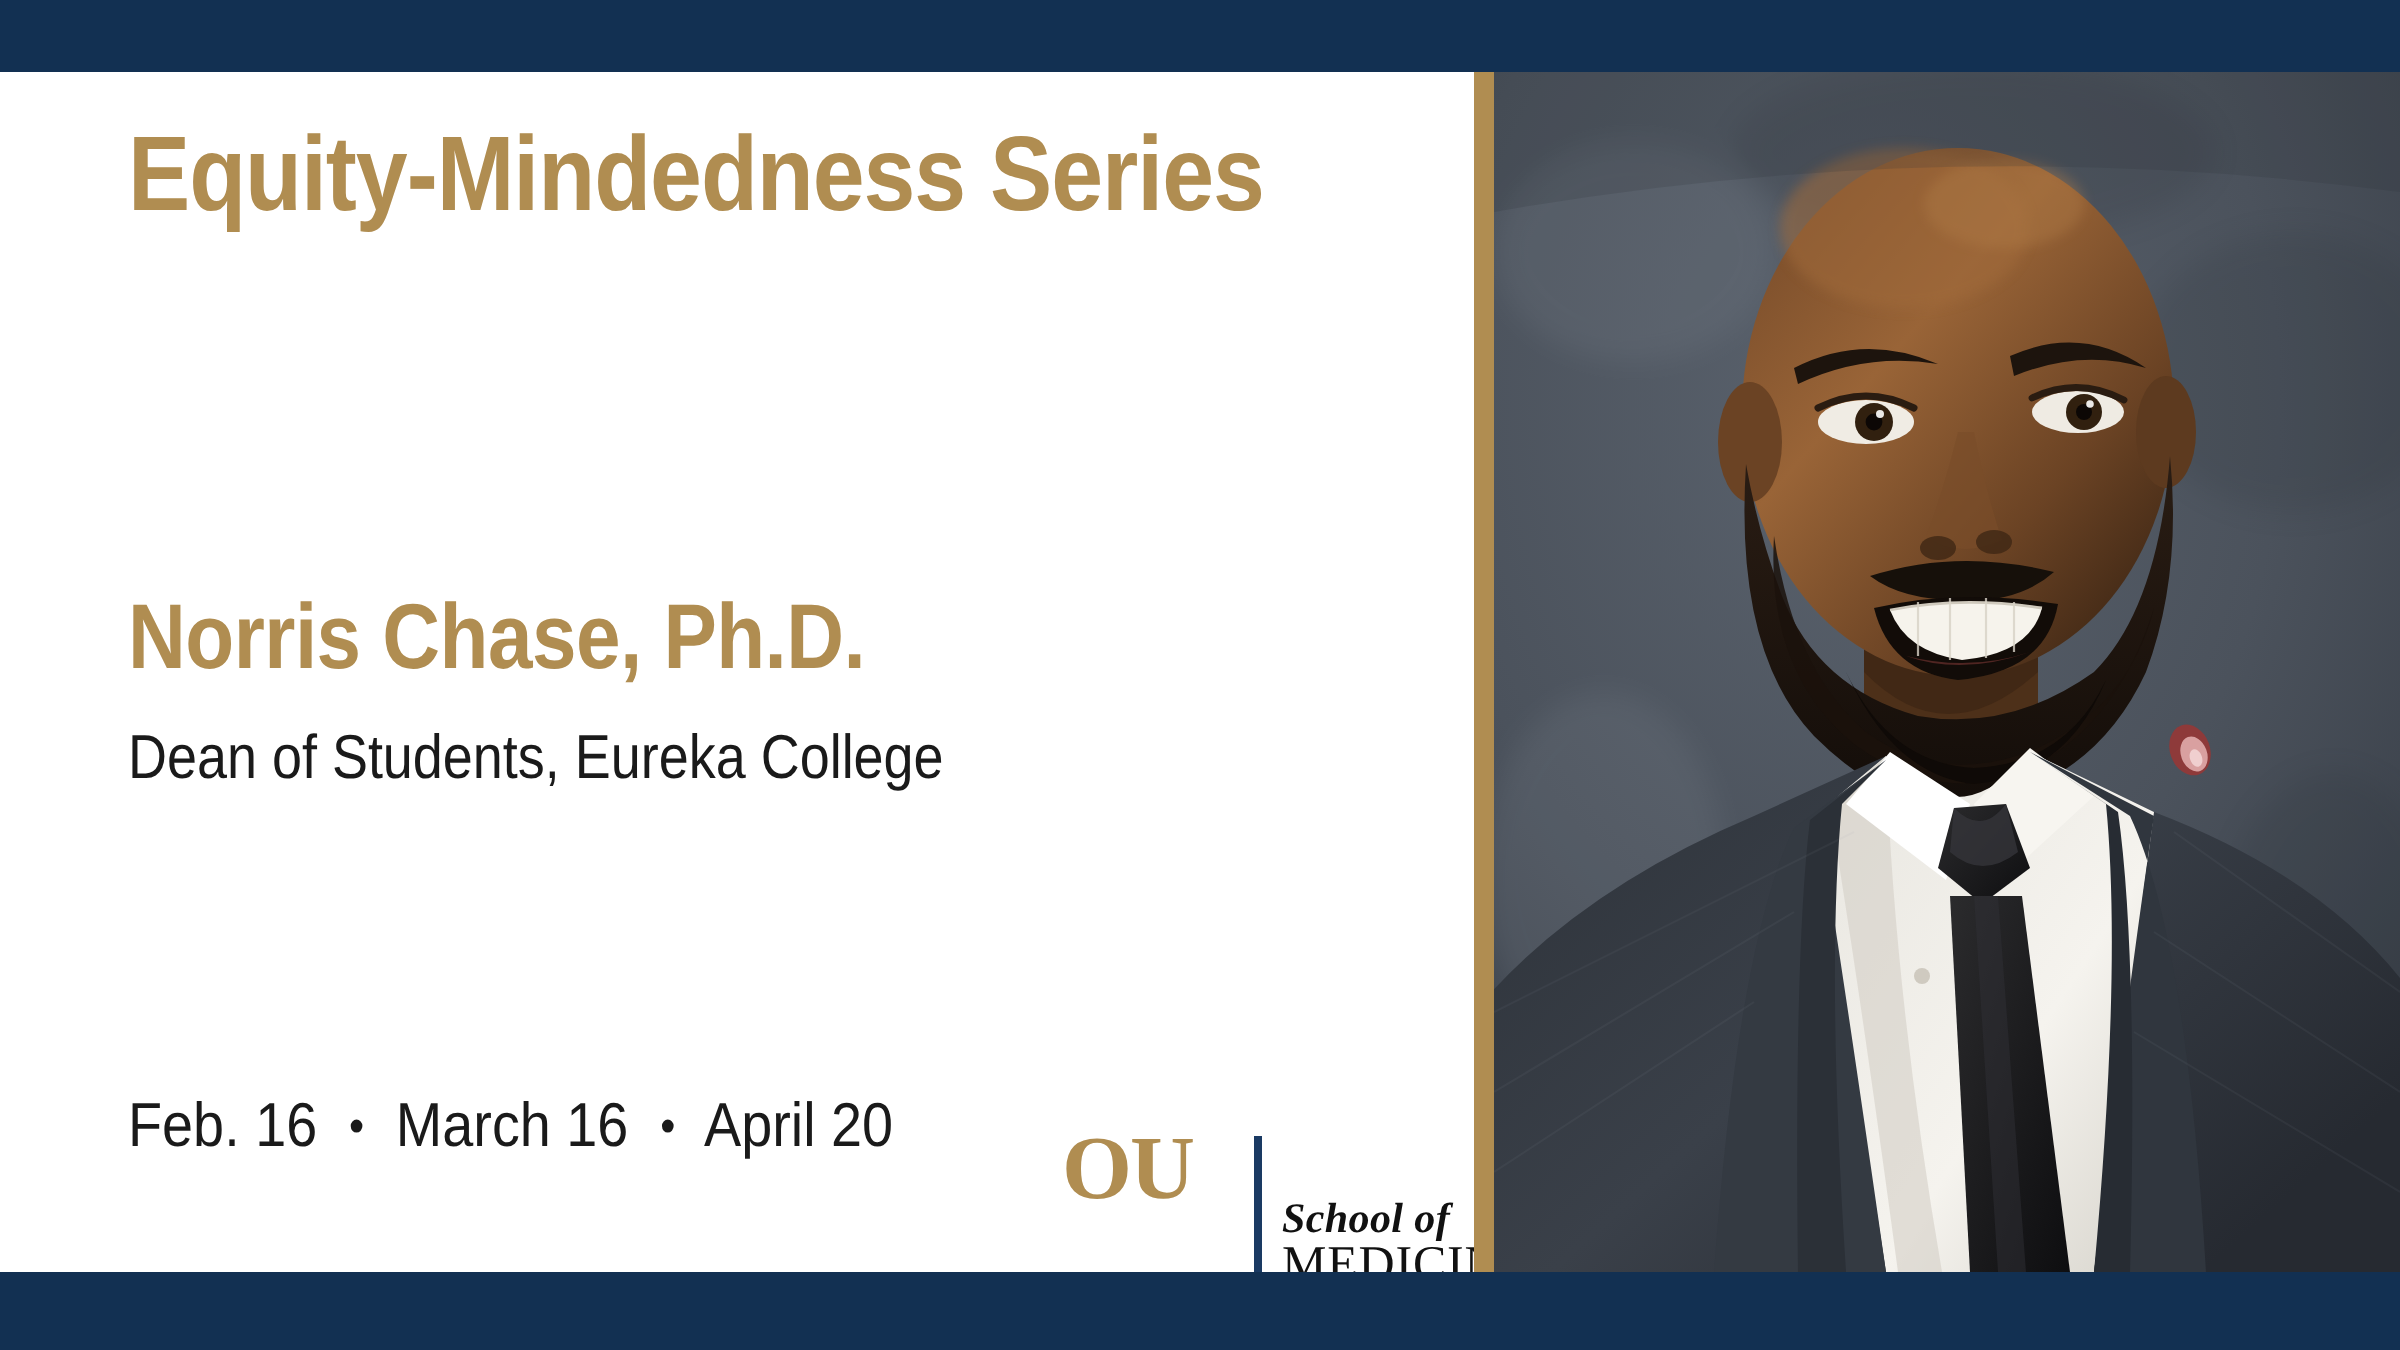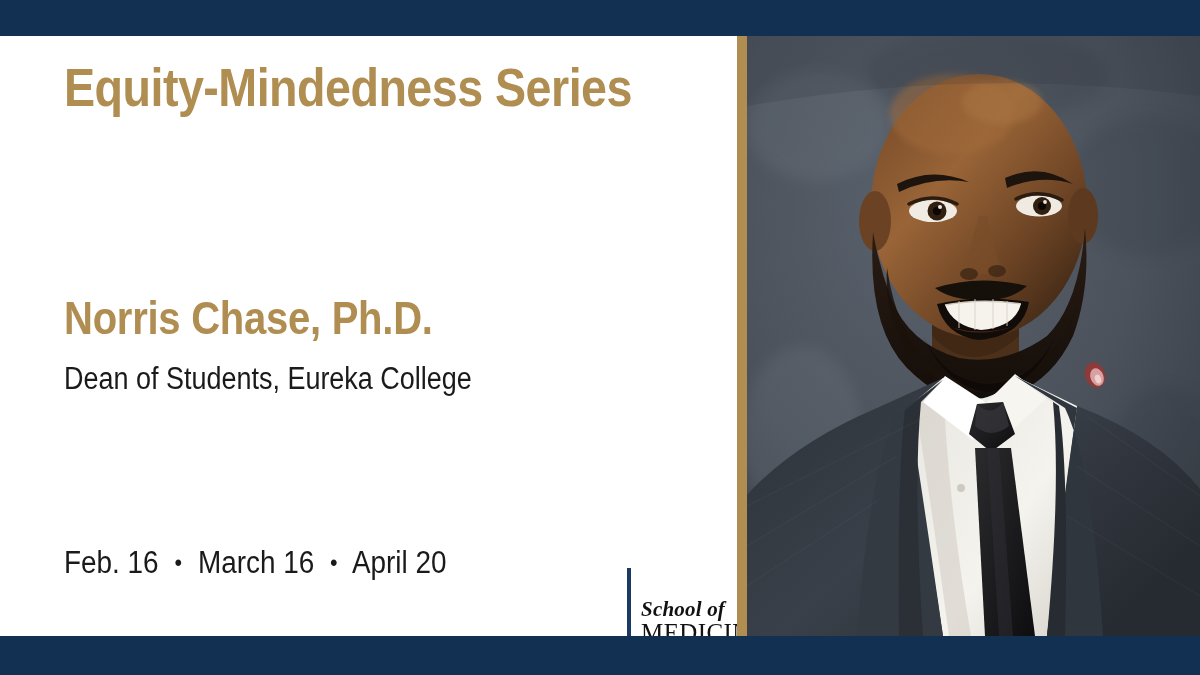--- a/index.html
+++ b/index.html
@@ -226,20 +226,21 @@
     <div class="dates">
       <span>Feb. 16</span>
       <span class="sep">•</span>
       <span>March 16</span>
       <span class="sep">•</span>
       <span>April 20</span>
     </div>
 
     <div class="logo">
       <div class="ouwb">
+        <span class="ou">OU</span>
       </div>
       <div class="divider"></div>
       <div class="lockup">
         <span class="school-of">School of</span>
         <span class="medicine">MEDICINE</span>
       </div>
     </div>
 
   </div>
 

